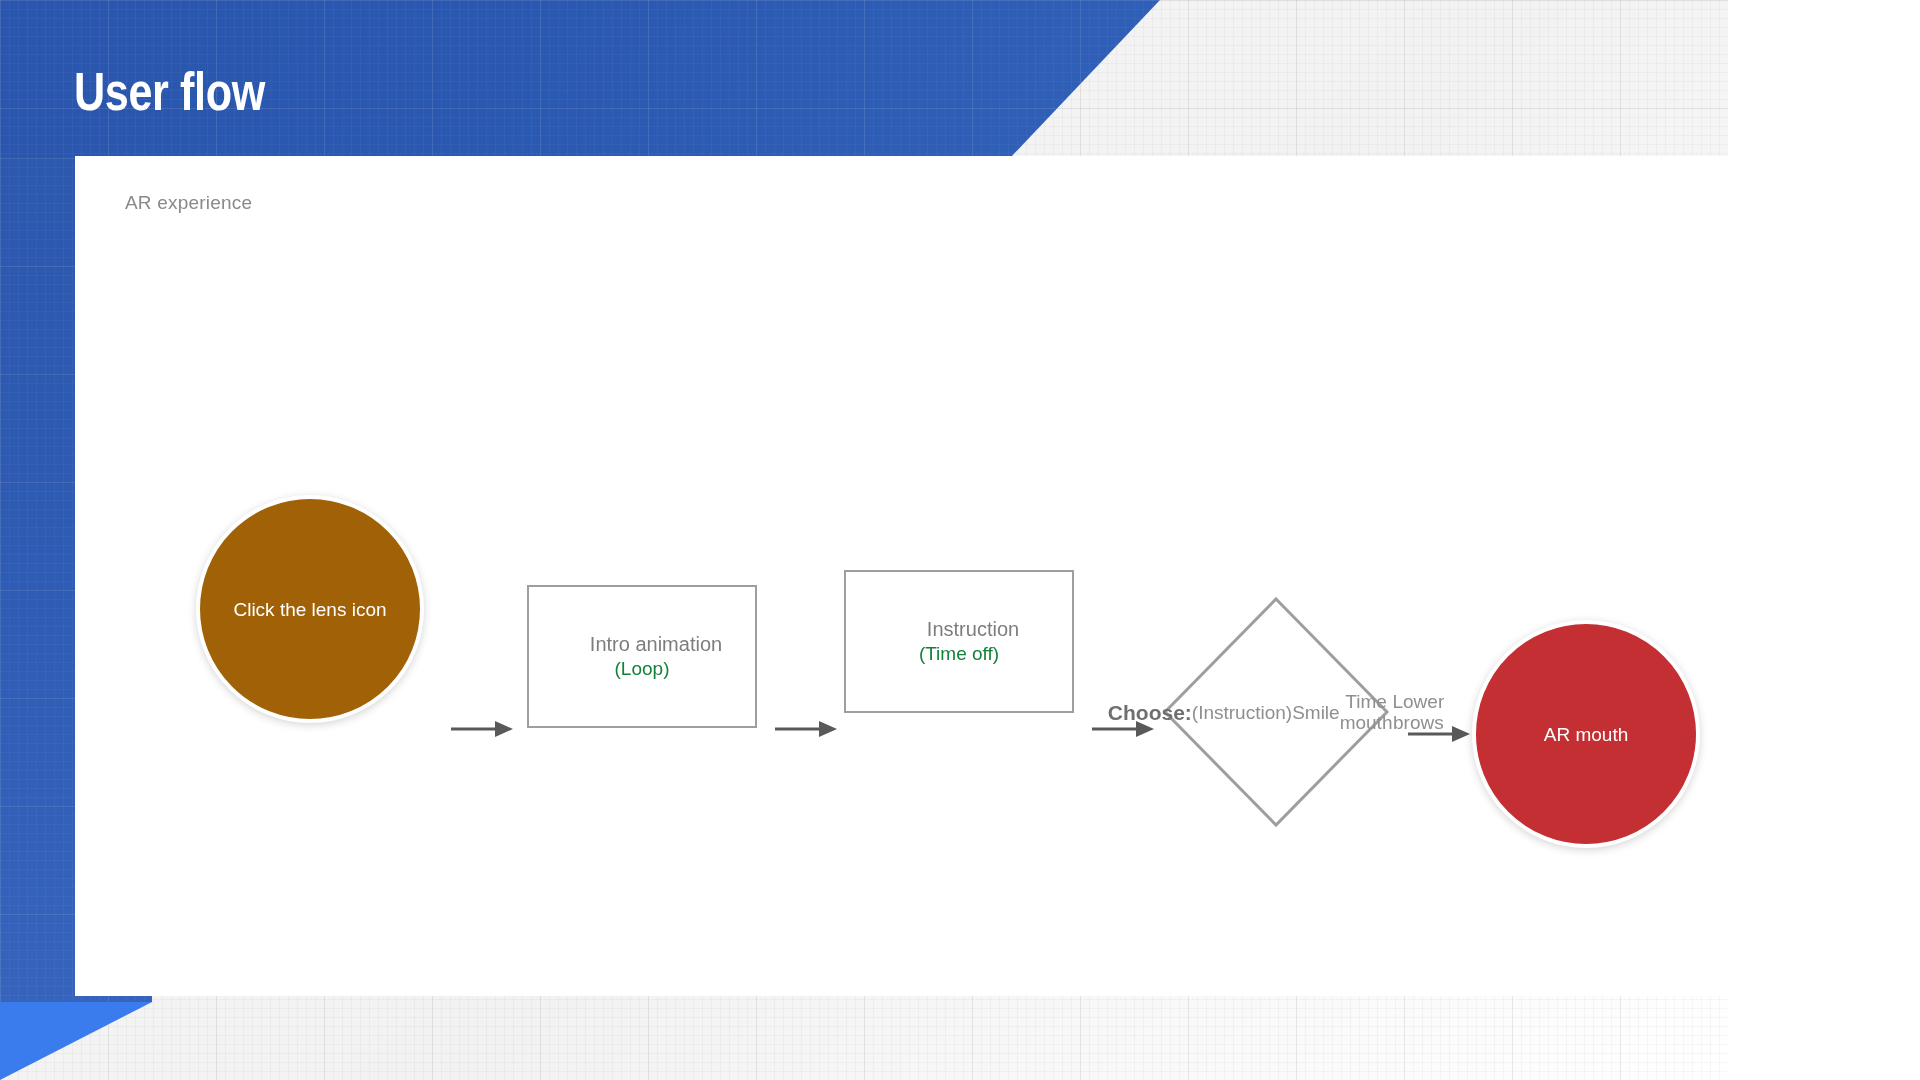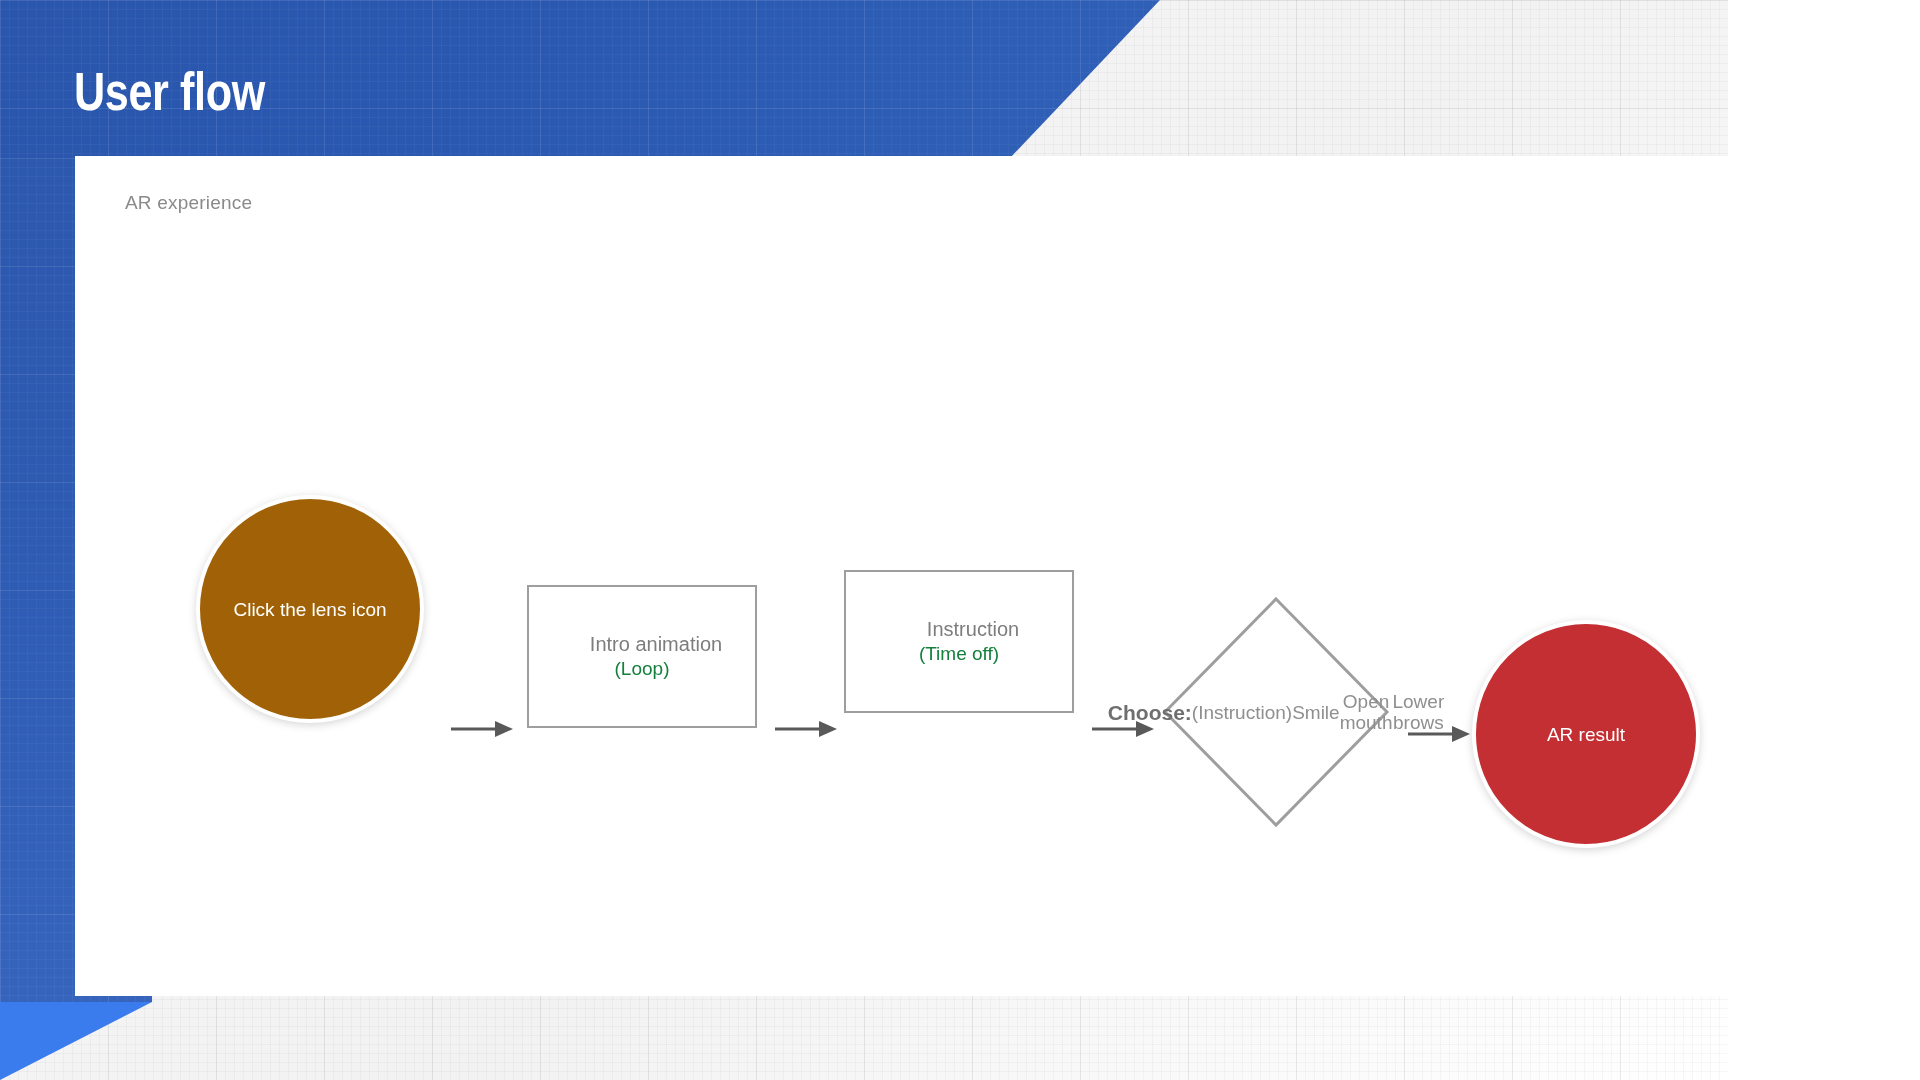--- a/index.html
+++ b/index.html
@@ -238,29 +238,29 @@
       </svg>
 
       <div class="node-diamond-wrap" style="left:1087px; top:440px; width:228px; height:232px;">
         <svg class="diamond-svg" width="228" height="232" viewBox="0 0 228 232">
           <polygon points="114,3 225,116 114,229 3,116" fill="#ffffff" stroke="#9e9e9e" stroke-width="3"></polygon>
         </svg>
         <div class="diamond-text">
           <div class="node-title">Choose:</div>
           <div class="node-sub">(Instruction)</div>
           <div class="node-sub">Smile</div>
-          <div class="node-sub">Open mouth</div>
+          <div class="node-sub">Time mouth</div>
           <div class="node-sub">Lower brows</div>
         </div>
       </div>
 
       <svg class="arrow" style="left:1333px; top:565px;" width="64" height="26" viewBox="0 0 64 26">
         <line x1="0" y1="13" x2="47" y2="13" stroke="#595959" stroke-width="3"></line>
         <polygon points="44,5 62,13 44,21" fill="#595959"></polygon>
       </svg>
 
       <div class="node node-circle" style="left:1397px; top:464px; width:228px; height:228px; background:#c32f32;">
-        <div class="node-title">AR result</div>
+        <div class="node-title">AR mouth</div>
       </div>
 
     </div>
   </div>
 </div>
 
 </body></html>

